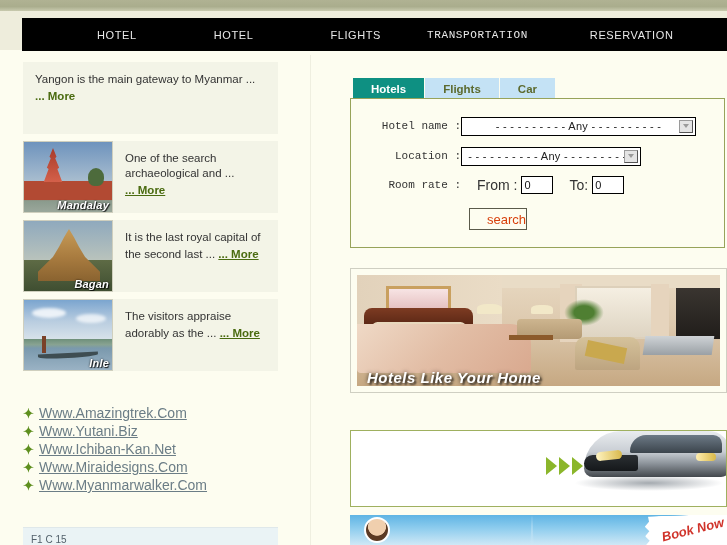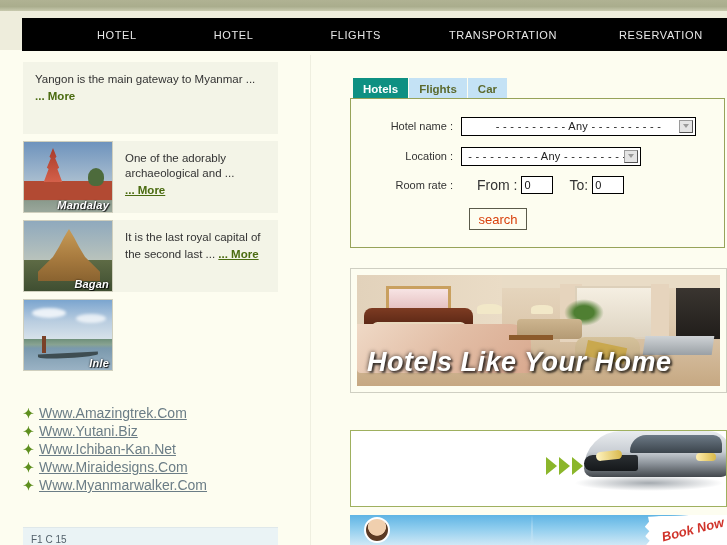--- a/index.html
+++ b/index.html
@@ -57,21 +57,21 @@
     font-size: 11px;
     letter-spacing: 0.6px;
     text-align: center;
     cursor: pointer;
     white-space: nowrap;
     font-family: "Liberation Sans", sans-serif;
   }
   #nav-home        { margin-left: 75px; }
   #nav-hotel       { margin-left: 77px; }
   #nav-flights     { margin-left: 77px; }
-  #nav-transport   { margin-left: 68px; }
+  #nav-transport   { margin-left: 46px; font-family: Liberation Mono, monospace; }
   #nav-reservation { margin-left: 62px; }
 
   
   #left-col {
     position: absolute;
     left: 0; top: 62px;
     width: 300px;
   }
   .dest-card {
     position: relative;
@@ -246,21 +246,21 @@
     left: 350px; top: 78px;
     width: 375px; height: 170px;
   }
   #tabs {
     display: flex;
     height: 21px;
     margin-left: 3px;
   }
   .tab {
     height: 21px;
-    padding: 0 10px;
+    padding: 0 18px;
     font-size: 11.5px;
     font-weight: bold;
     display: flex;
     align-items: center;
     justify-content: center;
     cursor: pointer;
     border-right: 1px solid #fdfdf0;
   }
   .tab.active { background: #0e9082; color: #ffffff; }
   .tab.inactive { background: #c4e2f5; color: #5c6a2e; }
@@ -275,23 +275,23 @@
     display: flex;
     align-items: center;
     height: 26px;
   }
   #row-hotel    { margin: 14px 0 0 0; }
   #row-location { margin: 4px 0 0 0; }
   #row-rate     { margin: 3px 0 0 0; }
   .form-label {
     width: 110px;
     text-align: right;
-    padding-right: 8px;
     font-size: 11px;
     color: #333;
+    font-family: Liberation Mono, monospace;
   }
   .fake-select {
     height: 19px;
     background: #ffffff;
     border: 1px solid #000000;
     display: flex;
     align-items: center;
     justify-content: center;
     position: relative;
     font-size: 11px;
@@ -334,20 +334,21 @@
   }
   #search-button {
     margin: 10px 0 0 118px;
     width: 58px; height: 22px;
     background: #fdfdf0;
     border: 1px solid #5a5a4a;
     color: #d8400c;
     font-size: 13px;
     font-family: "Liberation Sans", sans-serif;
     cursor: pointer;
+    text-align: right;
   }
 
   
   #hotel-banner {
     position: absolute;
     left: 350px; top: 268px;
     width: 377px; height: 125px;
     border: 1px solid #cfcfc2;
     background: #fdfdf0;
     padding: 6px;
@@ -372,22 +373,22 @@
   #hb-table      { position: absolute; left: 42%; top: 54%; width: 12%; height: 5%; background: #8c5a2b; }
   #hb-plant      { position: absolute; left: 57%; top: 22%; width: 11%; height: 24%; background: radial-gradient(ellipse at center,#4f7f32 35%, rgba(79,127,50,0) 70%); }
   #hb-chair      { position: absolute; left: 60%; top: 56%; width: 18%; height: 30%; background: linear-gradient(to bottom,#d5c29b,#bda480); border-radius: 10px 10px 2px 2px; }
   #hb-cushion    { position: absolute; left: 63%; top: 62%; width: 11%; height: 14%; background: #c9a84e; transform: rotate(12deg); }
   #hb-tv         { position: absolute; right: 0; top: 12%; width: 12%; height: 46%; background: linear-gradient(to bottom,#3a3530,#201d1a); }
   #hb-laptop     { position: absolute; right: 2%; top: 55%; width: 19%; height: 17%; background: linear-gradient(to bottom,#cfd3d6,#9aa0a5); transform: skewX(-8deg); }
   #hb-lamp1      { position: absolute; left: 33%; top: 26%; width: 7%; height: 9%; background: #f2e8c8; border-radius: 40% 40% 10% 10%; }
   #hb-lamp2      { position: absolute; left: 48%; top: 27%; width: 6%; height: 8%; background: #f2e8c8; border-radius: 40% 40% 10% 10%; }
   #hotel-banner-text {
     position: absolute;
-    left: 10px; bottom: 8px;
-    font-size: 27px;
+    left: 10px; bottom: 0;
+    font-size: 15px;
     font-weight: bold;
     font-style: italic;
     color: #ffffff;
     letter-spacing: .5px;
     text-shadow: 0 0 4px rgba(0,0,0,.75), 2px 2px 2px rgba(0,0,0,.6);
     white-space: nowrap;
   }
 
   
   #car-banner {
@@ -528,21 +529,21 @@
 
   <div class="dest-card">
     <div class="dest-thumb" id="thumb-mandalay">
       <div class="sky"></div>
       <div class="ground"></div>
       <div class="shape"></div>
       <div class="tree"></div>
       <span class="label">Mandalay</span>
     </div>
     <div class="dest-text">
-      <span>One of the adorably archaeological and ...</span>
+      <span>One of the search archaeological and ...</span>
       <a class="dest-more">... More </a>
     </div>
   </div>
 
   <div class="dest-card">
     <div class="dest-thumb" id="thumb-bagan">
       <div class="sky"></div>
       <div class="ground"></div>
       <div class="shape"></div>
       <span class="label">Bagan</span>
@@ -555,20 +556,24 @@
 
   <div class="dest-card">
     <div class="dest-thumb" id="thumb-inle">
       <div class="sky"></div>
       <div class="ground"></div>
       <div class="cloud1"></div>
       <div class="cloud2"></div>
       <div class="person"></div>
       <div class="boat"></div>
       <span class="label">Inle</span>
+    </div>
+    <div class="dest-text">
+      <span>The visitors appraise adorably as the ...</span>
+      <a class="dest-more">... More </a>
     </div>
   </div>
 
 </div>
 
 <div id="partners">
   <ul id="partner-list">
     <li>
       <span class="bullet-plus">✦</span>
       <a class="partner-link">Www.Amazingtrek.Com</a>

